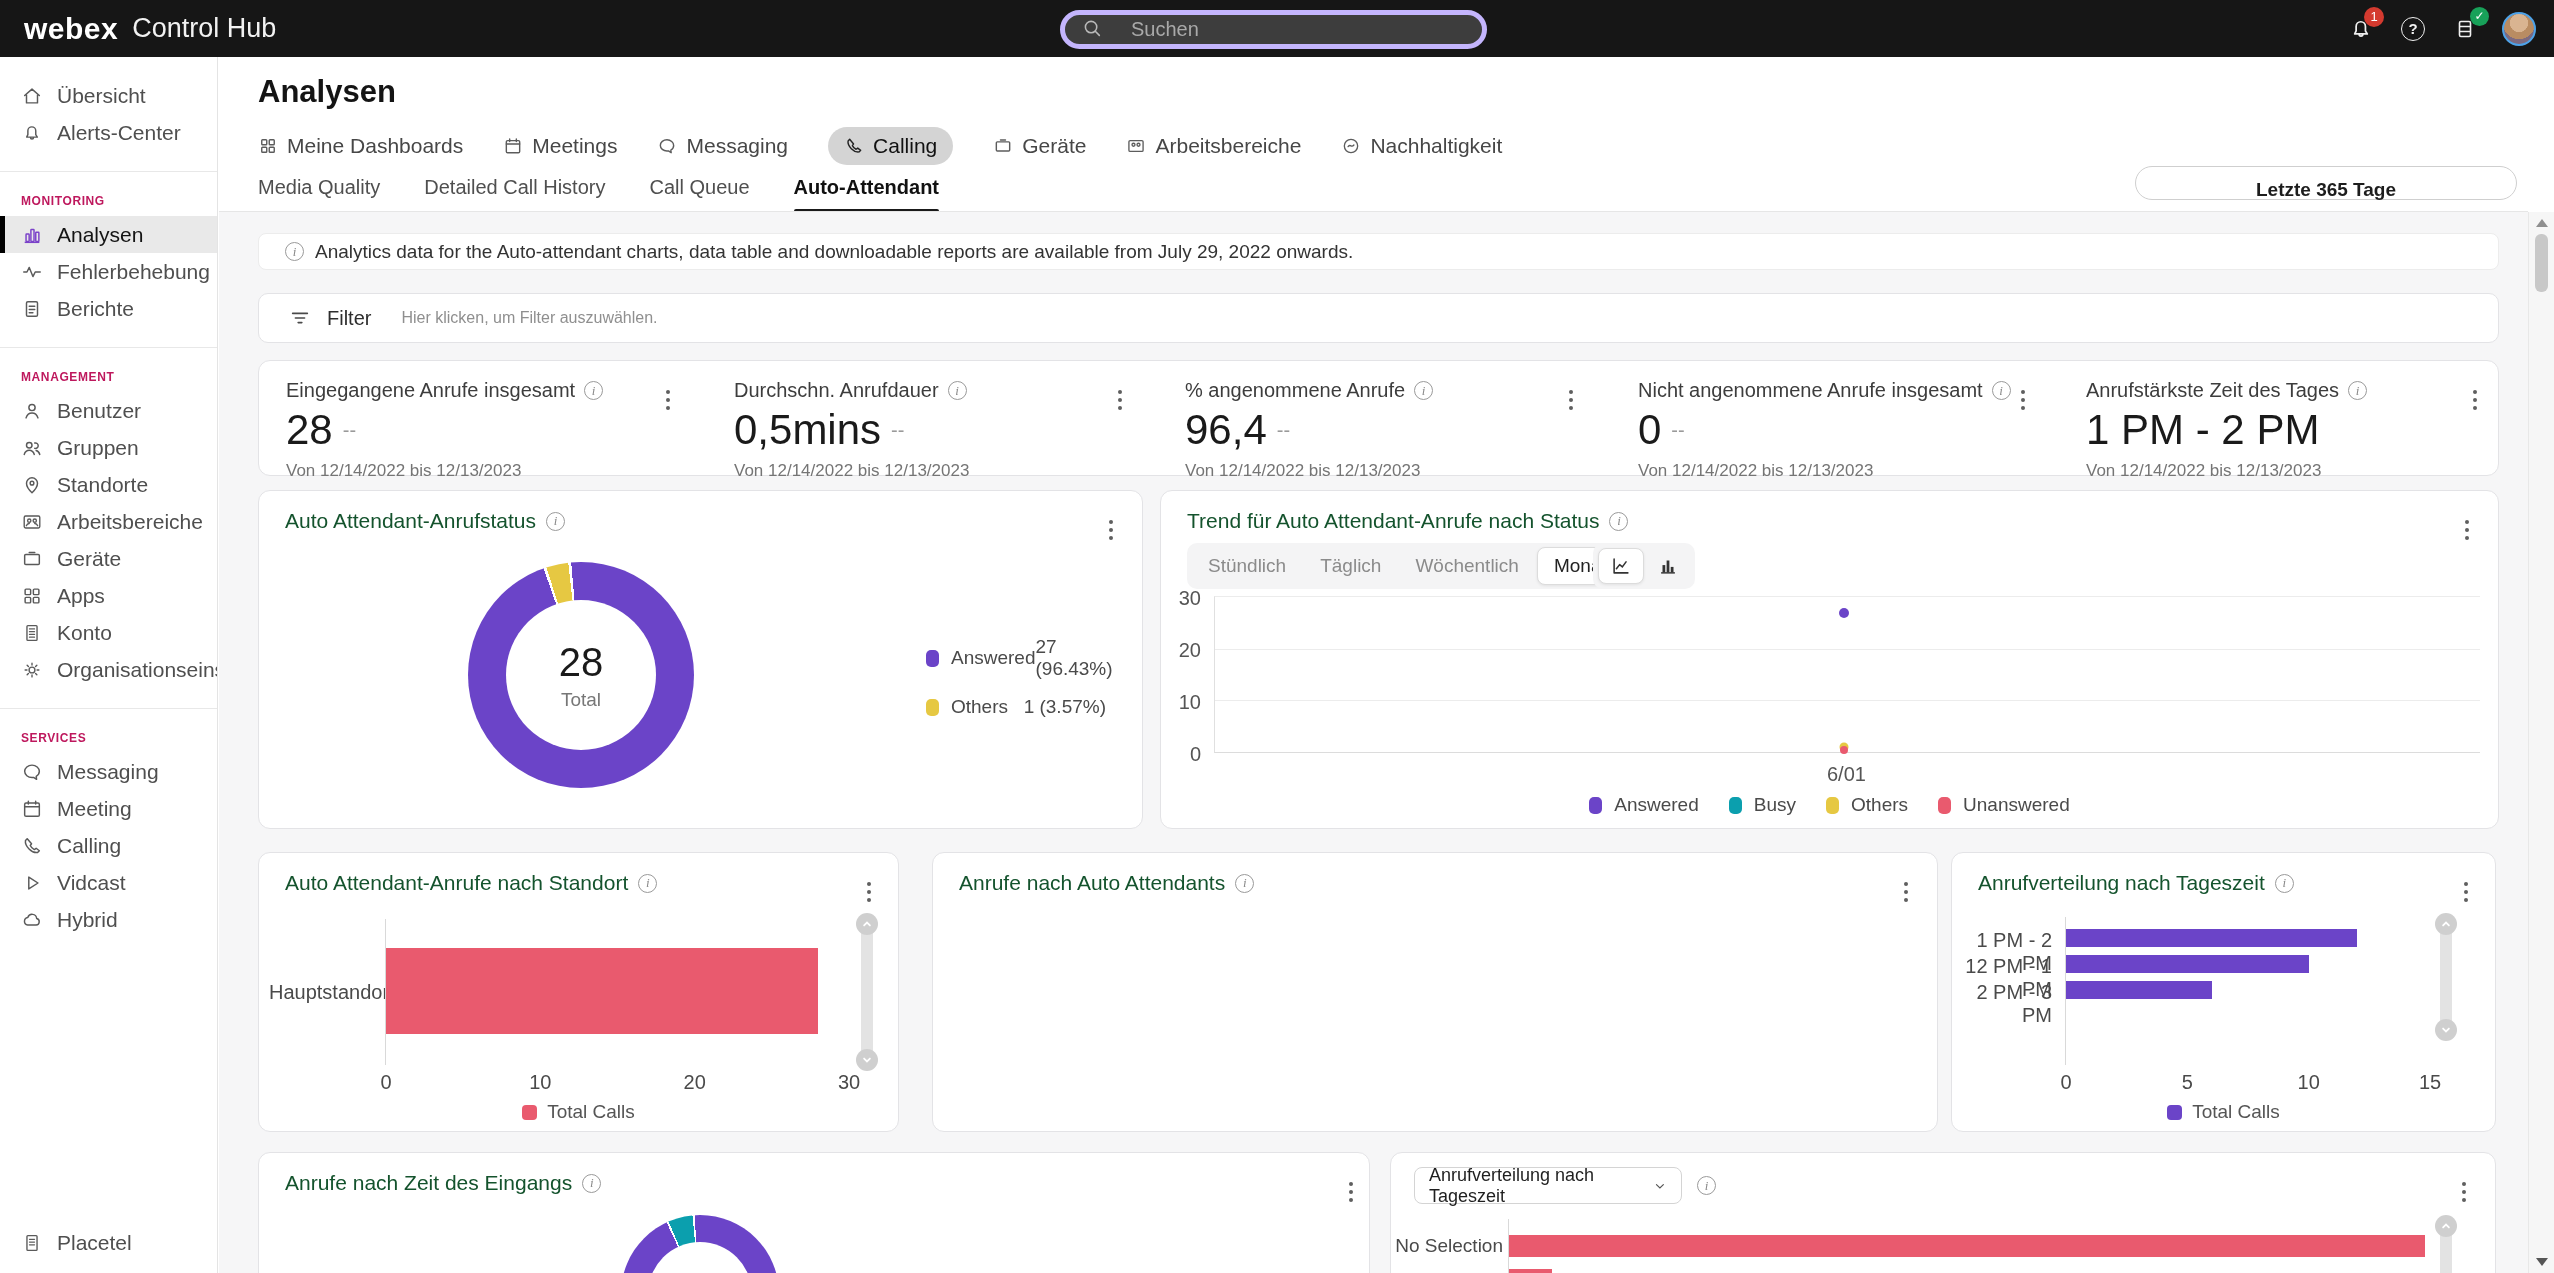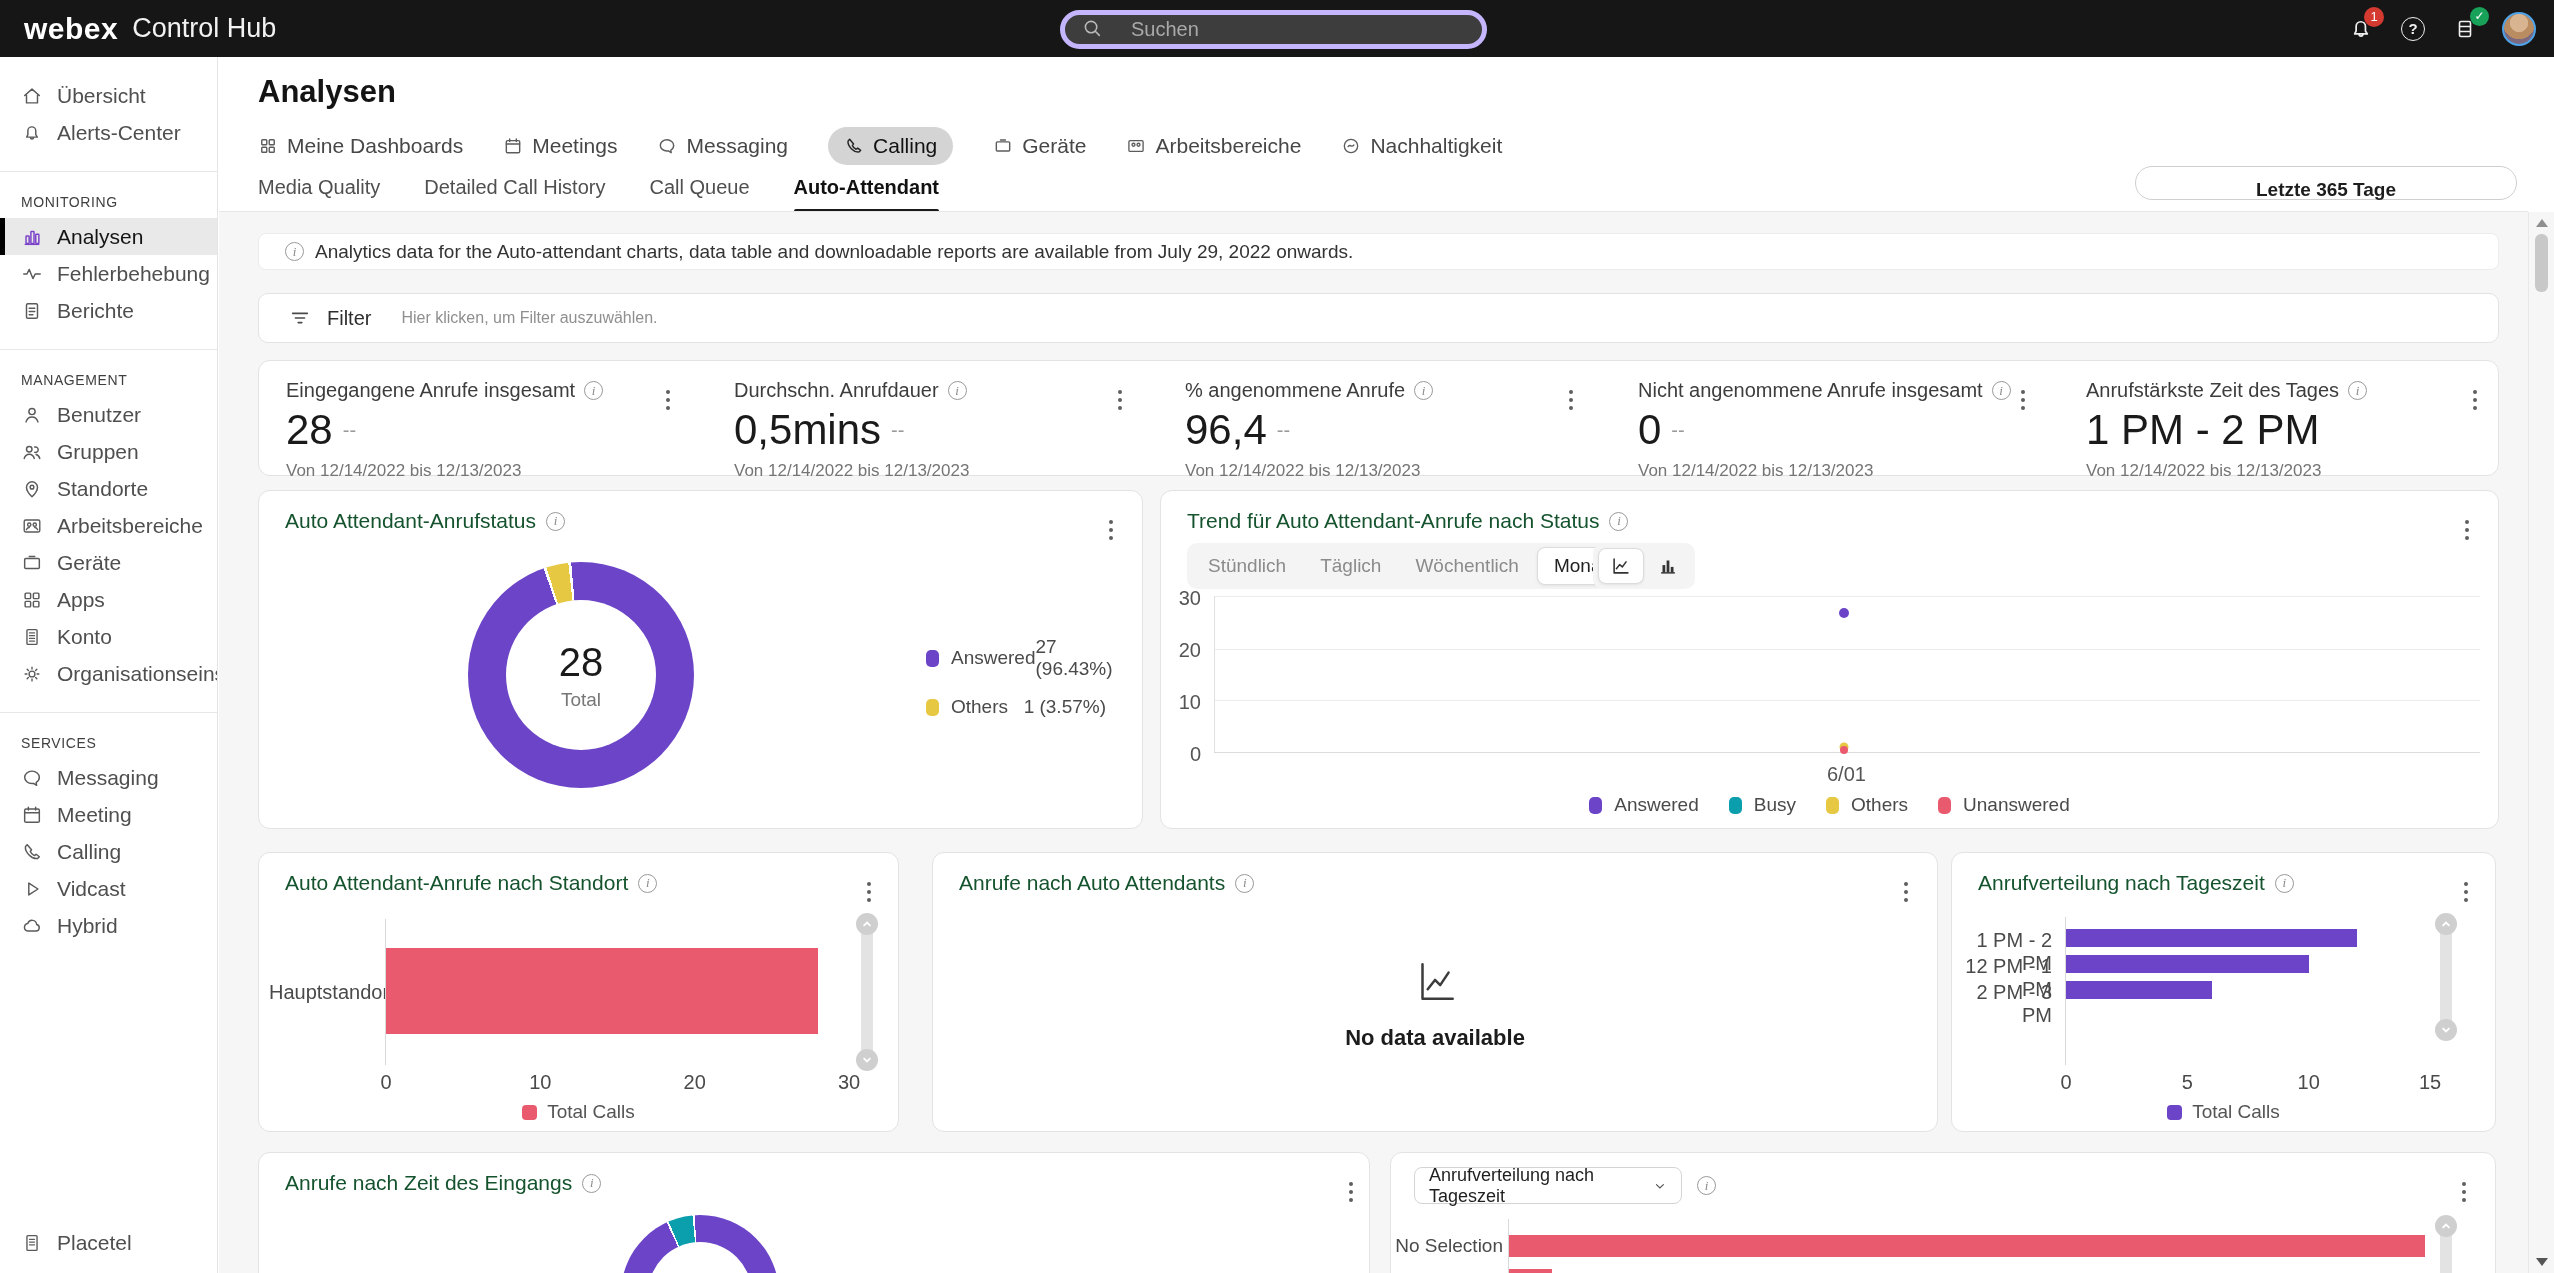--- a/index.html
+++ b/index.html
@@ -23,21 +23,21 @@
   .greendot::before { content:"✓"; }
   .avatar { width:34px; height:34px; border-radius:50%; border:2px solid #4da2e8; background:radial-gradient(circle at 50% 30%, #d9b491 0 35%, #b98c62 36% 62%, #7d6a80 63% 100%); }
 
   
   .sidebar { position:absolute; left:0; top:57px; width:218px; height:1216px; background:#fff; border-right:1px solid #e4e4e4; }
   .side-item { display:flex; align-items:center; gap:14px; height:37px; padding:0 10px 0 21px; color:#4f4f4f; font-size:21px; white-space:nowrap; overflow:hidden; cursor:pointer; }
   .side-item svg { flex:0 0 auto; color:#5a5a5a; }
   .side-item.active { background:#e9e9e9; border-left:5px solid #000; padding-left:16px; color:#141414; }
   .side-item.active svg { color:#7b42c9; }
   .side-div { height:1px; background:#e8e8e8; margin:20px 0 0 0; }
-  .side-label { margin:22px 0 8px 21px; font-size:14px; font-weight:normal; letter-spacing:.6px; color:#404040; }
+  .side-label { margin:22px 0 8px 21px; font-size:12px; font-weight:bold; letter-spacing:.6px; color:#be185d; }
   .side-footer { position:absolute; left:0; bottom:12px; width:100%; }
 
   
   .headzone { position:absolute; left:219px; top:57px; width:2309px; height:155px; background:#fff; }
   .page-title { position:absolute; left:258px; top:74px; font-size:31px; font-weight:bold; color:#141414; }
   .tabs { position:absolute; left:258px; top:127px; display:flex; align-items:center; gap:40px; }
   .tab { display:flex; align-items:center; gap:9px; font-size:21px; color:#474747; padding:7px 0; cursor:pointer; }
   .tab svg { color:#5c5c5c; }
   .tab.active { background:#d4d4d4; border-radius:20px; padding:7px 16px; color:#111; }
   .tab.active svg { color:#222; }
@@ -600,27 +600,20 @@
   </div>
 
   <div class="card" style="left:932px; top:852px; width:1006px; height:280px;">
     <div class="card-title">
         <span>Anrufe nach Auto Attendants</span>
         <span class="info"></span>
       </div>
     <div class="kebab" style="right:18px">
         <i></i>
       </div>
-    <div class="empty" style="top:104px;">
-      <svg width="50" height="50" viewBox="0 0 48 48" fill="none" stroke="#3c3c3c" stroke-width="2.4" stroke-linecap="round" stroke-linejoin="round">
-          <path d="M12 7v33h29"></path>
-          <path d="M17 31l7-9 5 5 8-12"></path>
-        </svg>
-      <div class="et">No data available</div>
-    </div>
   </div>
 
   <div class="card" style="left:1951px; top:852px; width:545px; height:280px;">
     <div class="card-title">
         <span>Anrufverteilung nach Tageszeit</span>
         <span class="info"></span>
       </div>
     <div class="kebab" style="right:16px">
         <i></i>
       </div>

